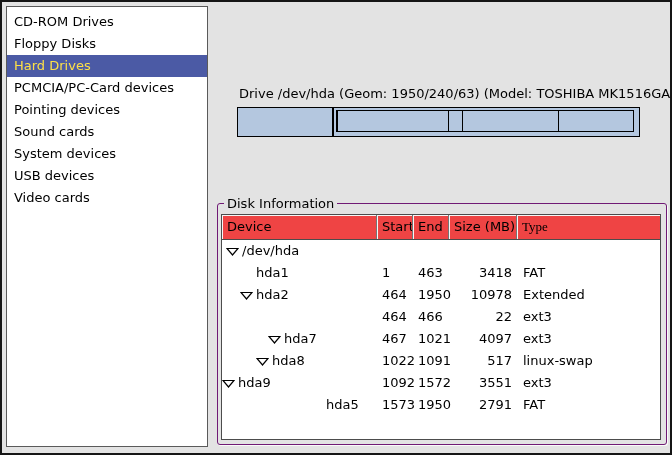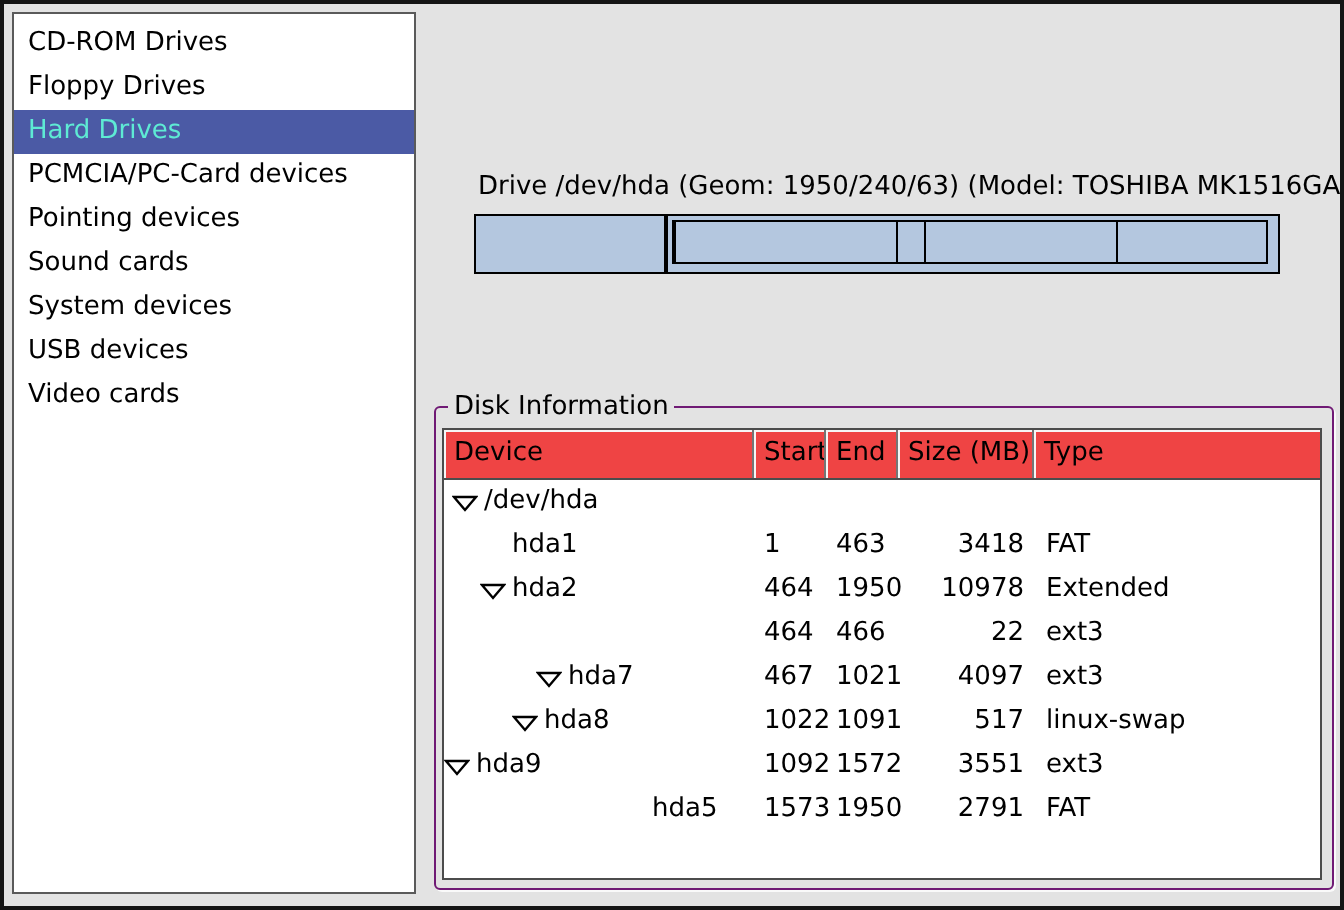--- a/index.html
+++ b/index.html
@@ -9,21 +9,21 @@
     background:#e3e3e3; color:#000;
     font-family:"DejaVu Sans","Liberation Sans",sans-serif; font-size:13px;
   }
   
   .listbox {
     position:absolute; left:4px; top:4px; width:202px; height:441px;
     background:#ffffff; border:1px solid #5a5a5a; box-sizing:border-box;
     padding-top:4px; overflow:hidden;
   }
   .list-item { height:22px; line-height:22px; padding-left:7px; white-space:nowrap; cursor:default; }
-  .list-item.selected { color:#5eead4; }
+  .list-item.selected { color:#fde047; }
   
   .drive-title { position:absolute; left:237px; top:84px; white-space:nowrap; }
   .drive-bar {
     position:absolute; left:235px; top:105px; width:403px; height:30px;
     border:1px solid #000; box-sizing:border-box;
   }
   .seg-primary { position:absolute; left:0; top:0; height:100%; border-right:1px solid #000; box-sizing:border-box; }
   .seg-extended { position:absolute; top:0; right:0; height:100%; border-left:1px solid #000; box-sizing:border-box; }
   .logicals { position:absolute; left:2px; right:2px; top:2px; bottom:4px; display:flex; }
   .logical { border:1px solid #000; box-sizing:border-box; height:100%; }
@@ -40,34 +40,34 @@
     border:1px solid #4c4c4c; box-sizing:border-box; background:#fff; overflow:hidden;
   }
   .thead {
     display:grid; grid-template-columns:155px 36px 36px 68px 1fr;
     height:25px; background:#ef4444; border-bottom:1px solid #4c4c4c; box-sizing:border-box;
   }
   .th {
     line-height:23px; padding-left:5px; white-space:nowrap; overflow:hidden;
     border-right:1px solid #757575; box-shadow:inset 1px 1px 0 #f6f6f6; cursor:default;
   }
-  .th:last-child { border-right:none; }
+  .th:last-child { border-right:none;font-family:Liberation Serif, serif; }
   .trow { display:grid; grid-template-columns:155px 36px 36px 68px 1fr; height:22px; line-height:22px; }
   .cell-device { display:flex; align-items:center; white-space:nowrap; overflow:hidden; }
   .expander { width:16px; flex:0 0 16px; display:inline-flex; align-items:center; }
   .cell-num { padding-left:5px; }
   .cell-size { text-align:right; padding-right:5px; }
   .cell-type { padding-left:6px; }
 </style>
 </head>
 <body>
 
 <div class="listbox">
     <div class="list-item">CD-ROM Drives</div>
-    <div class="list-item">Floppy Drives</div>
+    <div class="list-item">Floppy Disks</div>
     <div class="list-item selected" style="background: rgb(75, 90, 165);">Hard Drives</div>
     <div class="list-item">PCMCIA/PC-Card devices</div>
     <div class="list-item">Pointing devices</div>
     <div class="list-item">Sound cards</div>
     <div class="list-item">System devices</div>
     <div class="list-item">USB devices</div>
     <div class="list-item">Video cards</div>
   </div>
 
 <div class="drive-title">Drive /dev/hda (Geom: 1950/240/63) (Model: TOSHIBA MK1516GAP)</div>

